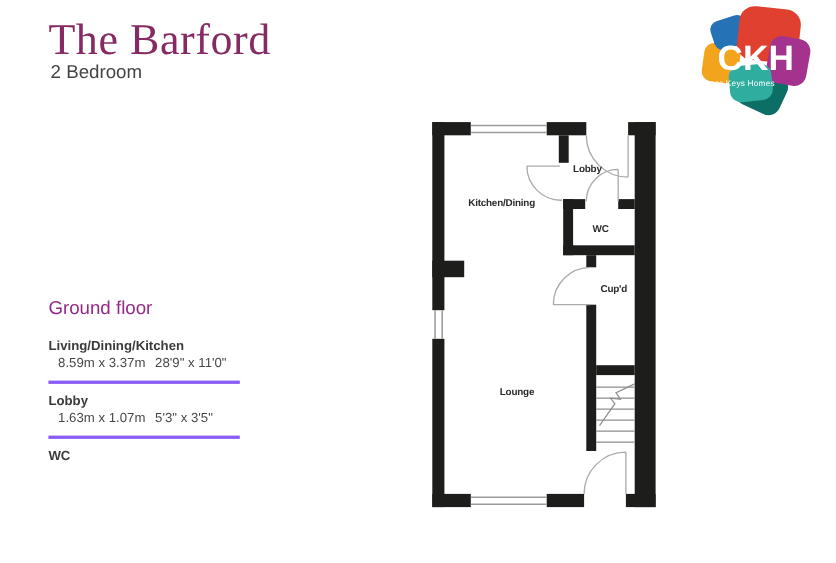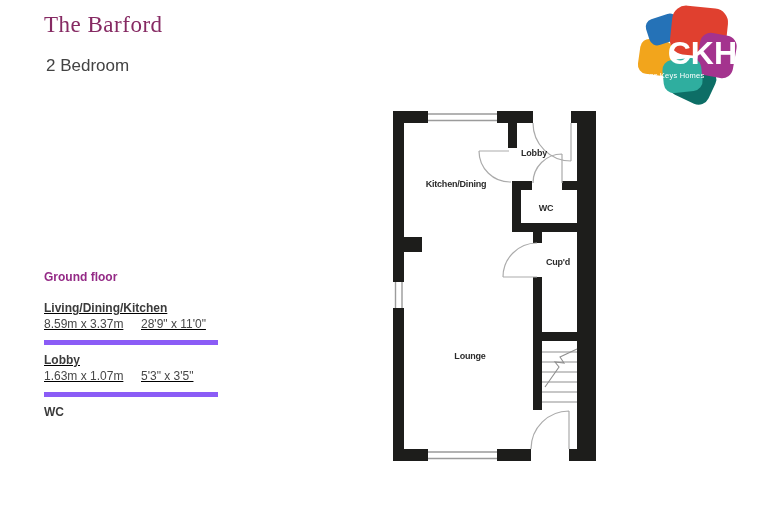--- a/index.html
+++ b/index.html
@@ -2,45 +2,45 @@
 <html><head>
 <meta charset="utf-8">
 <style>
   html,body{margin:0;padding:0;background:#ffffff;}
   .page{position:relative;width:760px;height:512px;background:#ffffff;overflow:hidden;
         font-family:"Liberation Sans",sans-serif;}
 
   
   .title{position:absolute;left:44px;top:12px;margin:0;
          font-family:"Liberation Serif",serif;font-weight:normal;
-         font-size:23px;color:#862a63;letter-spacing:0.5px;}
+         font-size:40px;color:#862a63;letter-spacing:0.5px;}
   .subtitle{position:absolute;left:46px;top:56px;font-size:17px;color:#434343;}
 
   
   .logo{position:absolute;left:637px;top:5px;width:100px;height:100px;}
   .logo .shape{position:absolute;}
   .s-orange  {left:2px; top:35px;width:33px;height:35px;background:#f2a51c;border-radius:9px; transform:rotate(8deg);  z-index:1;}
   .s-darkteal{left:34px;top:58px;width:43px;height:38px;background:#0d6e66;border-radius:11px;transform:rotate(25deg); z-index:1;}
   .s-blue    {left:10px;top:11px;width:33px;height:27px;background:#2572b7;border-radius:8px; transform:rotate(-18deg);z-index:2;}
   .s-red     {left:34px;top:2px; width:56px;height:49px;background:#e0402f;border-radius:14px;transform:rotate(6deg);  z-index:3;}
   .s-purple  {left:61px;top:29px;width:37px;height:43px;background:#a4338e;border-radius:11px;transform:rotate(10deg); z-index:4;}
   .s-teal    {left:26px;top:54px;width:39px;height:33px;background:#2fae9f;border-radius:10px;transform:rotate(-6deg); z-index:5;}
-  .logo-ckh{position:absolute;z-index:10;left:0;top:33px;width:100%;text-align:right;
+  .logo-ckh{position:absolute;z-index:10;left:0;top:33px;width:100%;text-align:center;
             color:#ffffff;font-weight:bold;font-size:32px;line-height:30px;letter-spacing:0;}
   .logo-tag{position:absolute;z-index:10;left:0;top:66px;width:100%;text-align:left;
             color:#ffffff;font-size:7.5px;letter-spacing:0.2px;}
 
   
   .dims{position:absolute;left:44px;top:270px;width:190px;}
-  .dims h2{margin:0 0 13px 0;font-size:12px;color:#942a86;font-weight:bold;}
+  .dims h2{margin:0 0 13px 0;font-size:17px;color:#942a86;font-weight:normal;}
   .dim-row{padding:4px 0 8px 0;}
-  .dim-row.divided{border-bottom:5px solid #8b5cf6;margin-bottom:4px;width:174px;text-decoration:underline;}
+  .dim-row.divided{border-bottom:3px solid #8b5cf6;margin-bottom:4px;width:174px;}
   .dim-room{font-size:12px;font-weight:bold;color:#3b3b3b;line-height:15px;}
   .dim-values{display:flex;font-size:12px;color:#474747;line-height:16px;}
-  .dim-metric{width:97px;}
+  .dim-metric{width:97px;text-align:center;}
 
   
   .plan{position:absolute;left:0;top:0;width:760px;height:512px;}
   .wall{fill:#1d1d1b;stroke:none;}
   .win{stroke:#9b9b9b;stroke-width:1.4;fill:none;}
   .door{stroke:#ababab;stroke-width:1.2;fill:none;}
   .stair{stroke:#8f8f8f;stroke-width:1.1;fill:none;}
   .room-label{font-family:"Liberation Sans",sans-serif;font-size:9px;font-weight:bold;
               fill:#2b2b2b;text-anchor:middle;letter-spacing:-0.2px;}
 </style>

